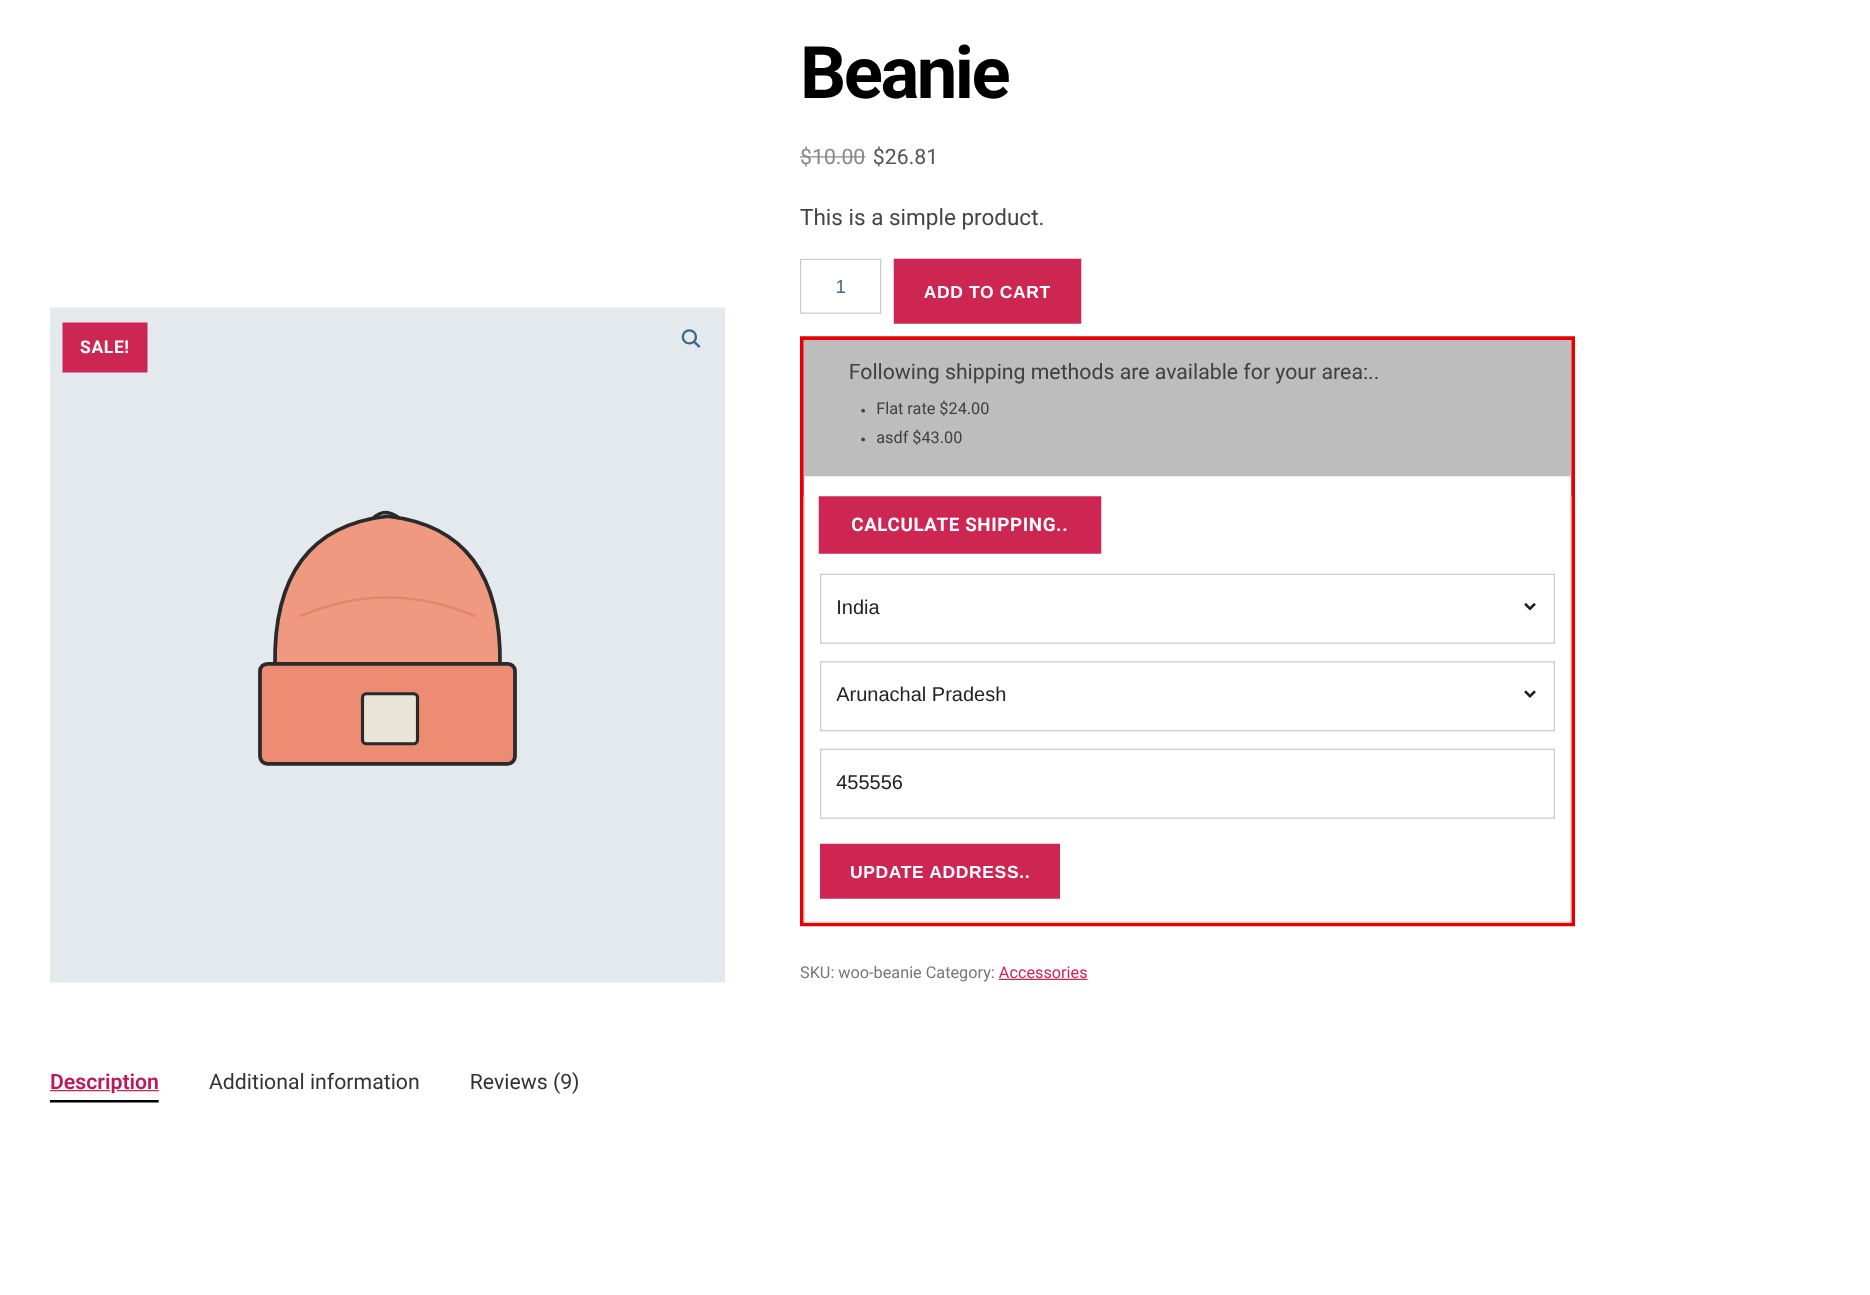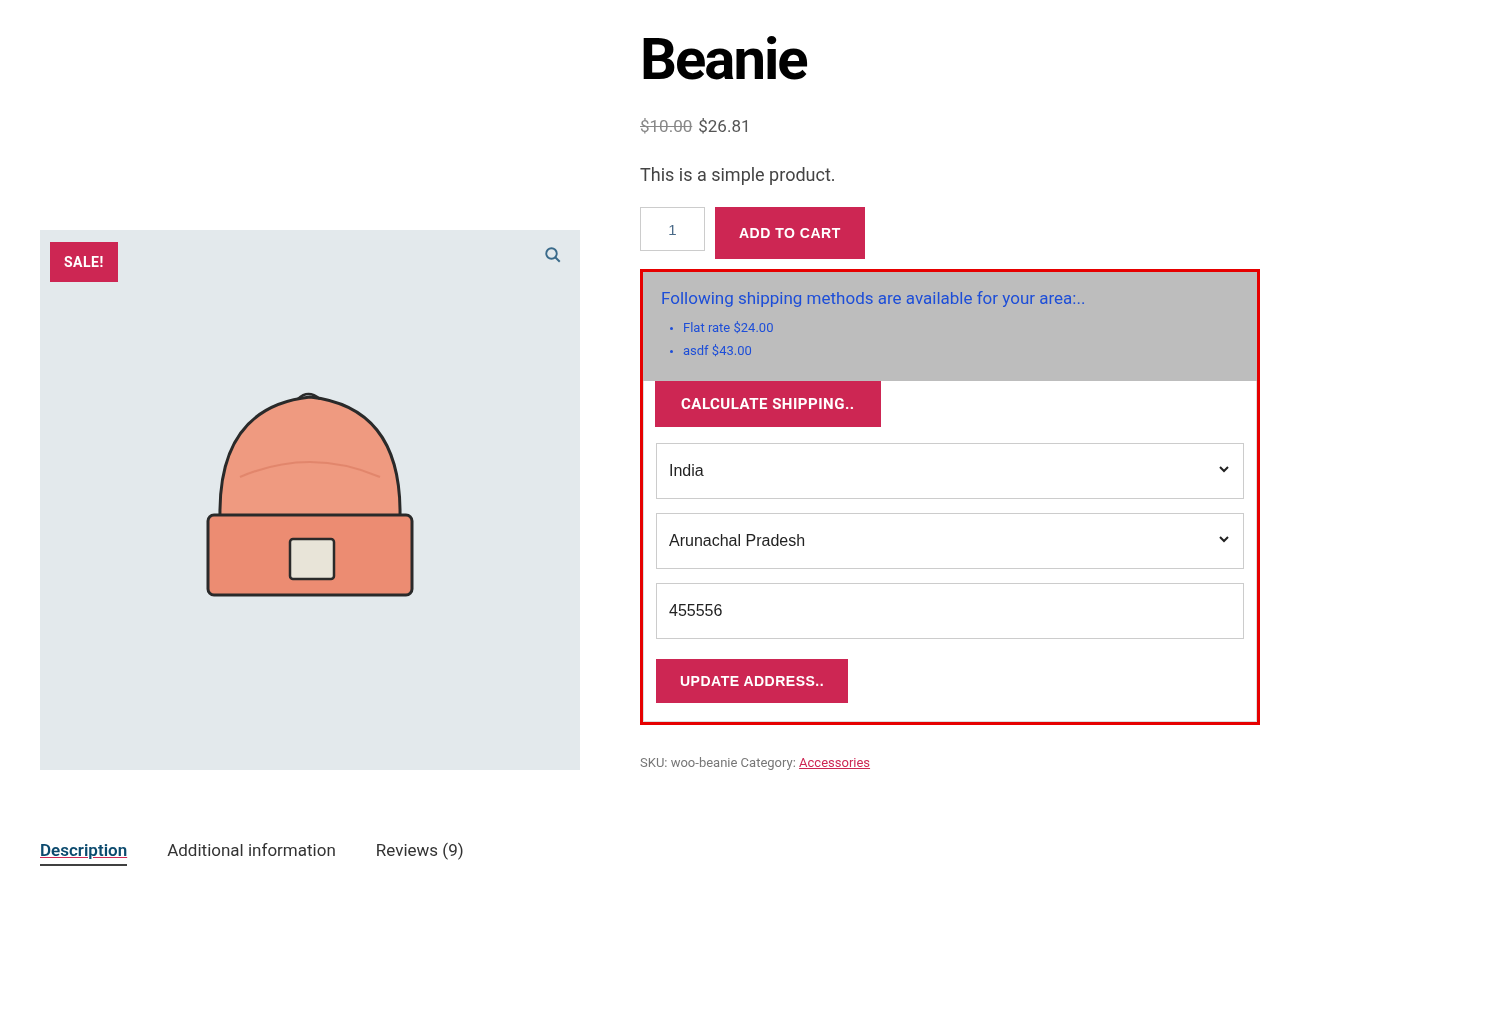--- a/index.html
+++ b/index.html
@@ -80,28 +80,28 @@
     cursor: pointer;
     text-transform: uppercase;
   }
   .highlight-box {
     border: 3px solid #e60000;
     padding: 0;
     margin-bottom: 30px;
   }
   .ship-avail {
     background: #bdbdbd;
-    padding: 16px 18px 18px;
+    padding: 16px 36px 18px;
     font-size: 17px;
-    color: #1d4ed8;
+    color: #404040;
   }
   .ship-avail ul { margin: 8px 0 0 22px; }
   .ship-avail li { font-size: 13px; line-height: 1.8; }
   .ship-avail li::marker { font-size: 10px; }
-  .ship-calc { background: #fff; border: 1px solid #ddd; border-top: none; padding: 0 12px 18px; }
+  .ship-calc { background: #fff; border: 1px solid #ddd; border-top: none; padding: 0 12px 18px; margin-top: 16px; }
   .calc-heading {
     display: inline-block;
     background: #cd2653;
     color: #fff;
     font-weight: 700;
     font-size: 15px;
     letter-spacing: 0.5px;
     padding: 14px 26px;
     margin-left: -1px;
     margin-bottom: 16px;
@@ -138,23 +138,23 @@
   .meta { font-size: 13px; color: #777; }
   .meta a { color: #cd2653; text-decoration: underline; }
   .tabs {
     display: flex;
     gap: 40px;
     margin-top: 70px;
     font-size: 17px;
   }
   .tab { color: #333; cursor: pointer; padding-bottom: 4px; }
   .tab.active {
-    color: #0c4a6e;
+    color: #be185d;
     font-weight: 600;
-    border-bottom: 2px solid #404040;
+    border-bottom: 2px solid #000000;
     text-decoration: underline;
     text-decoration-color: #cd2653;
   }
 </style>
 </head>
 <body>
 
 <div class="product-wrap">
   <div class="gallery">
     <div class="sale-badge">SALE!</div>

